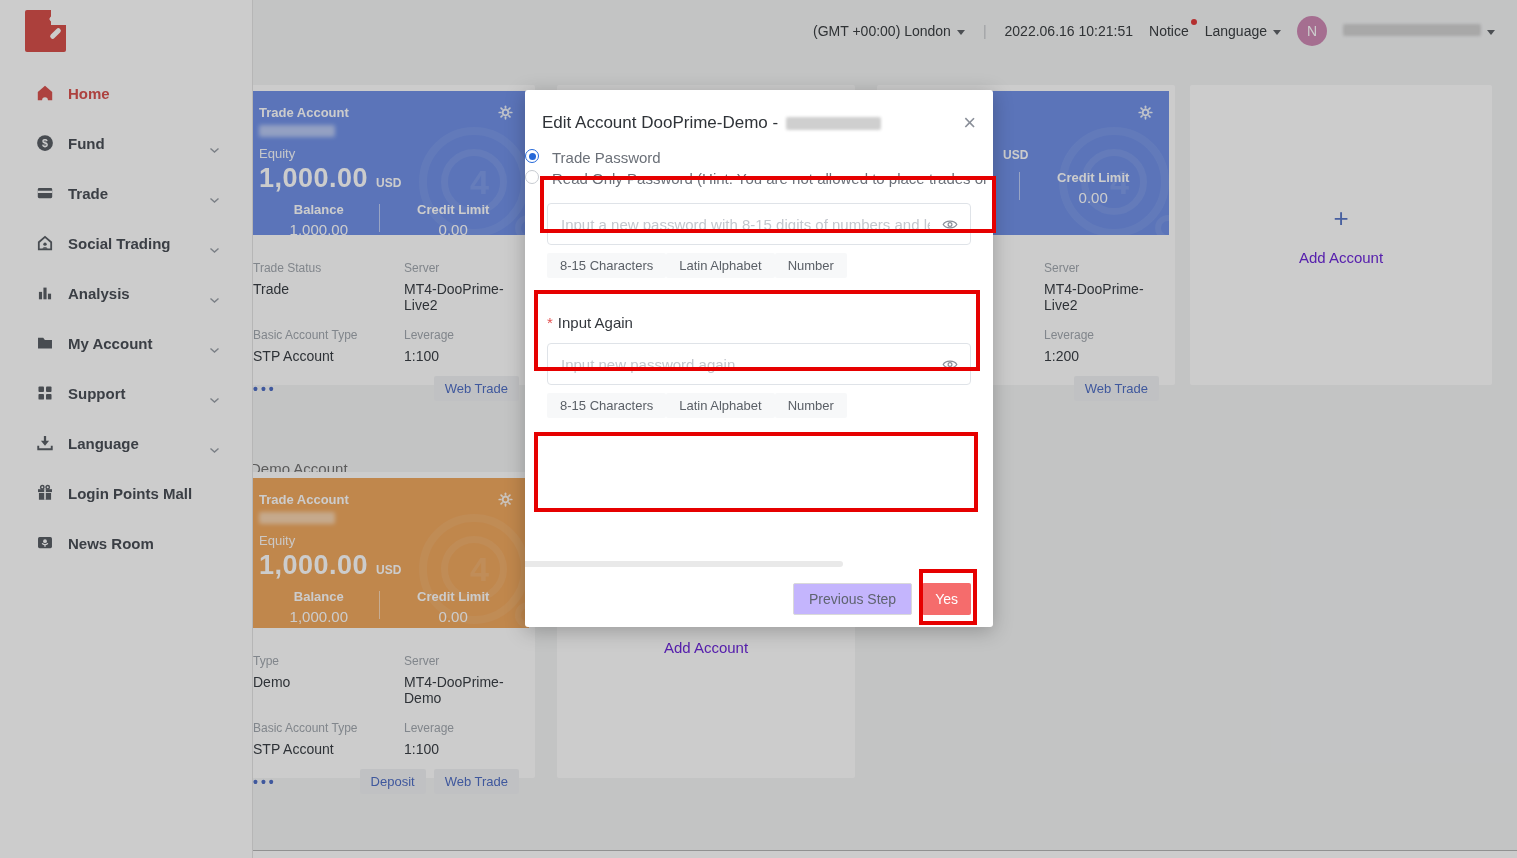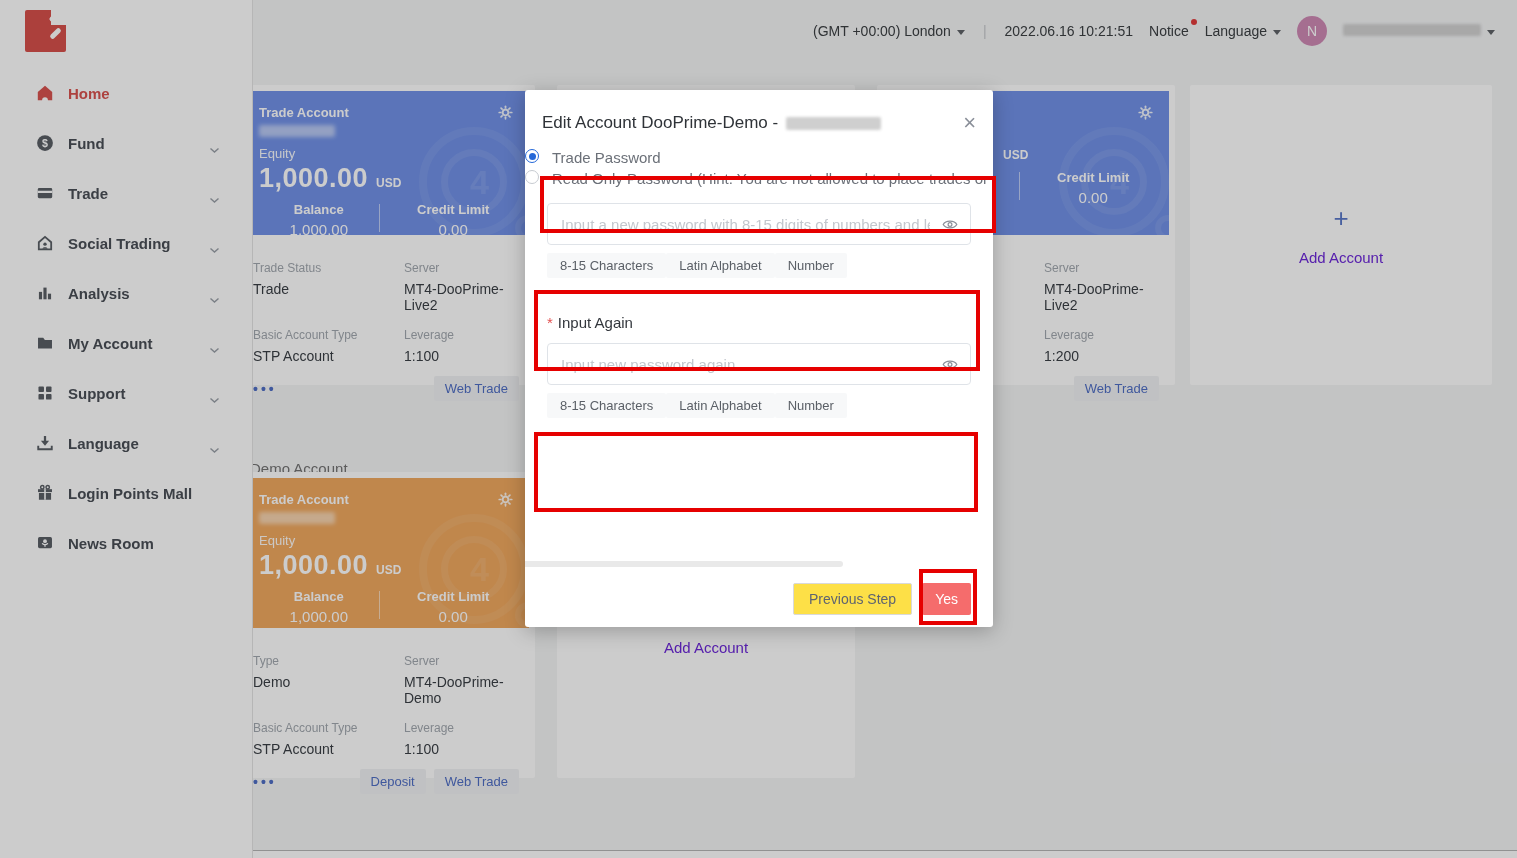--- a/index.html
+++ b/index.html
@@ -87,21 +87,21 @@
   .radio-lab { font-size:15px; color:#6b7078; margin-left:13px; }
   .pw-input-wrap { position:relative; width:424px; margin:12px 0 0 22px; }
   .pw-input-wrap input { width:424px; height:42px; border:1px solid #dfe3e8; border-radius:4px; padding:0 40px 0 13px; font-size:15px; color:#333; font-family:"Liberation Sans",sans-serif; outline:none; }
   .pw-input-wrap input::placeholder { color:#c3c7cd; }
   .eye { position:absolute; right:13px; top:14px; cursor:pointer; }
   .tag-row { display:flex; margin:8px 0 0 22px; }
   .tag { background:#f7f8f9; color:#5b6067; font-size:13px; padding:5px 13px; border-radius:2px; }
   .mt36 { margin-top:36px; }
   .scroll-thumb { position:absolute; left:0; top:471px; width:318px; height:6px; background:#e9e9e9; border-radius:0 3px 3px 0; cursor:pointer; }
   .modal-footer { position:absolute; right:22px; top:493px; display:flex; gap:10px; }
-  .btn-prev { height:32px; padding:0 15px; background:#fde047; border:1px solid #d9d9d9; border-radius:2px; font-size:14px; color:#5f6470; cursor:pointer; font-family:"Liberation Sans",sans-serif; }
+  .btn-prev { height:32px; padding:0 15px; background:#c4b5fd; border:1px solid #d9d9d9; border-radius:2px; font-size:14px; color:#5f6470; cursor:pointer; font-family:"Liberation Sans",sans-serif; }
   .btn-yes { height:32px; padding:0 13px; background:#f56c6c; border:none; border-radius:2px; font-size:14px; color:#fff; cursor:pointer; font-family:"Liberation Sans",sans-serif; }
 
   
   .anno { position:absolute; border:4px solid #e60000; z-index:70; pointer-events:none; }
   .anno-1 { left:540px; top:176px; width:456px; height:57px; }
   .anno-2 { left:534px; top:290px; width:446px; height:81px; }
   .anno-3 { left:534px; top:432px; width:444px; height:80px; }
   .anno-4 { left:919px; top:569px; width:58px; height:56px; }
 </style>
 </head>

